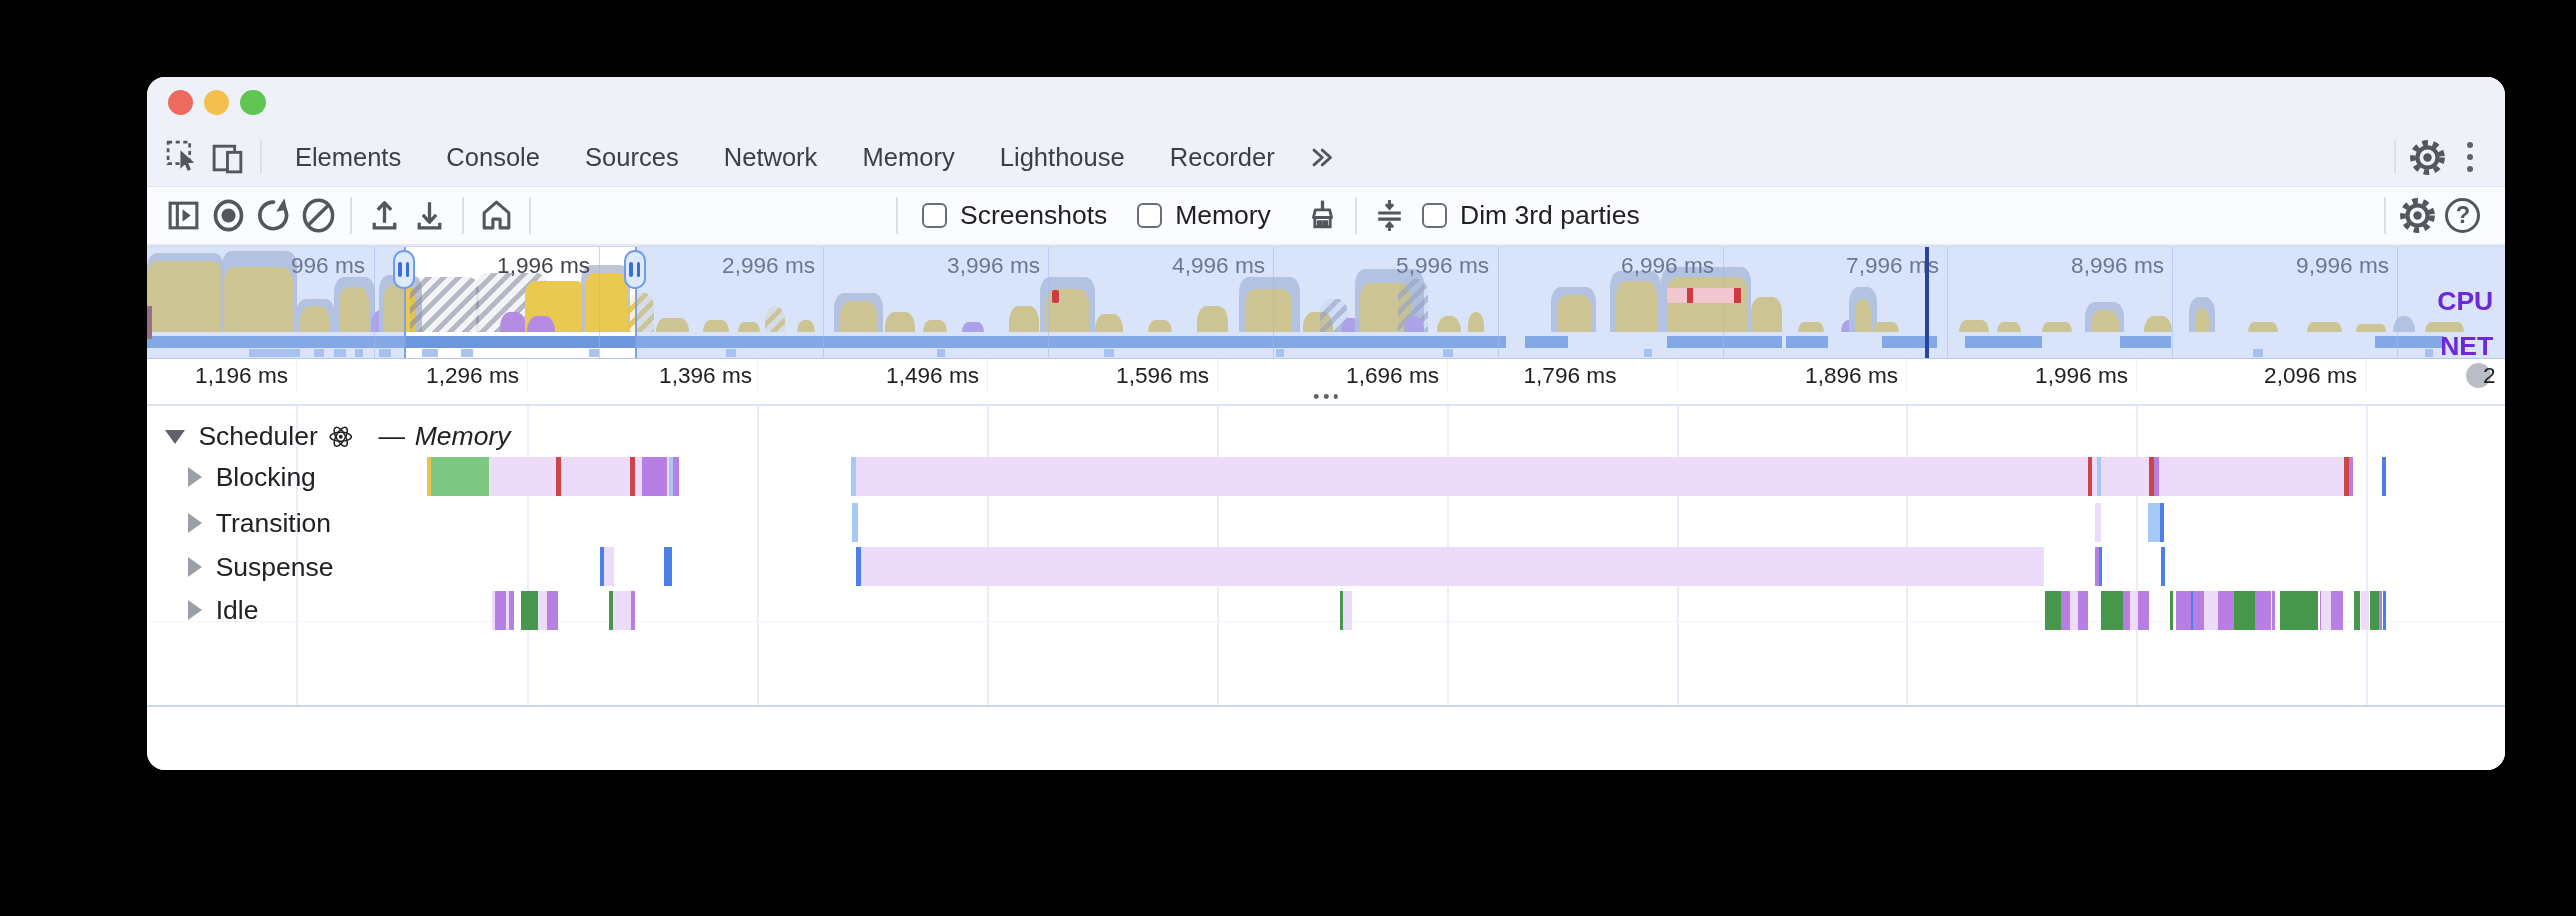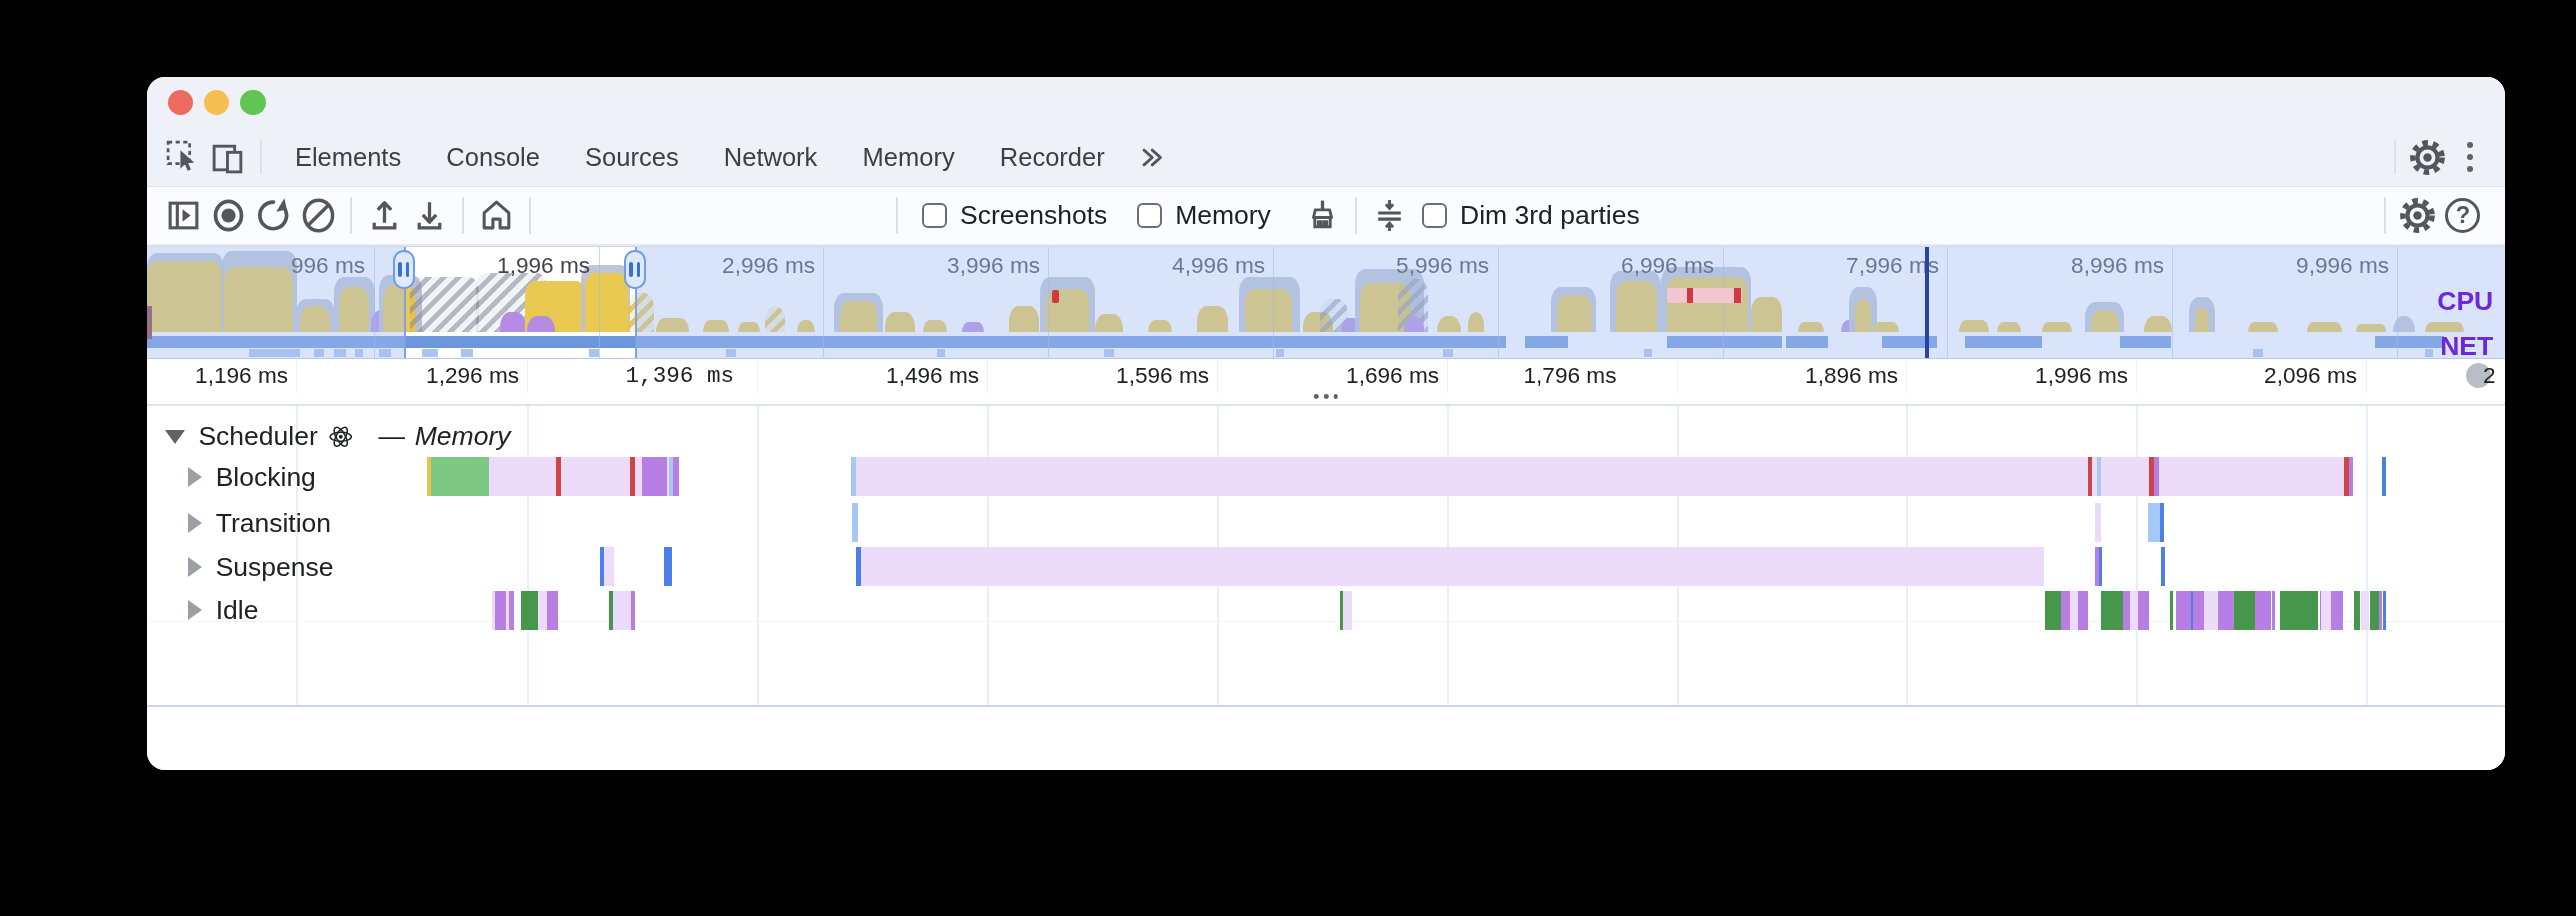--- a/index.html
+++ b/index.html
@@ -129,20 +129,21 @@
           <rect x="17" y="13" width="13" height="19" fill="#eef1f8" stroke="#53575d" stroke-width="2.8"></rect>
         </svg>
       </div>
       <div class="vsep"></div>
       <div class="tabs" id="tabs-list">
           <div class="tab">Elements</div>
           <div class="tab">Console</div>
           <div class="tab">Sources</div>
           <div class="tab">Network</div>
           <div class="tab">Memory</div>
+          <div class="tab">Lighthouse</div>
           <div class="tab">Recorder</div>
         </div>
       <div class="icon-btn">
         <svg width="33" height="33" viewBox="0 0 36 36">
           <path d="M12 10 L21 18 L12 26 M21 10 L30 18 L21 26" fill="none" stroke="#53575d" stroke-width="3.2" stroke-linecap="round" stroke-linejoin="round"></path>
         </svg>
       </div>
       <div class="spacer"></div>
       <div class="vsep"></div>
       <div class="icon-btn">
@@ -390,21 +391,21 @@
       <div class="cpu-net-label" style="top:84px">NET</div>
     </div>
 
     <div class="ruler" id="ruler">
       <div class="scroll-thumb"></div>
     <div class="rl-tick" style="left: 149px;"></div>
         <div class="rl-label" style="left: -55px;">1,196 ms</div>
         <div class="rl-tick" style="left: 380px;"></div>
         <div class="rl-label" style="left: 176px;">1,296 ms</div>
         <div class="rl-tick" style="left: 610px;"></div>
-        <div class="rl-label" style="left: 391px; font-family: Liberation Mono, monospace;">1,396 ms</div>
+        <div class="rl-label" style="left: 409px;">1,396 ms</div>
         <div class="rl-tick" style="left: 840px;"></div>
         <div class="rl-label" style="left: 636px;">1,496 ms</div>
         <div class="rl-tick" style="left: 1070px;"></div>
         <div class="rl-label" style="left: 866px;">1,596 ms</div>
         <div class="rl-tick" style="left: 1300px;"></div>
         <div class="rl-label" style="left: 1096px;">1,696 ms</div>
         <div class="rl-tick" style="left: 1530px;"></div>
         <div class="rl-label" style="left: 1325px; text-align: center;">1,796 ms</div>
         <div class="rl-tick" style="left: 1759px;"></div>
         <div class="rl-label" style="left: 1555px;">1,896 ms</div>

